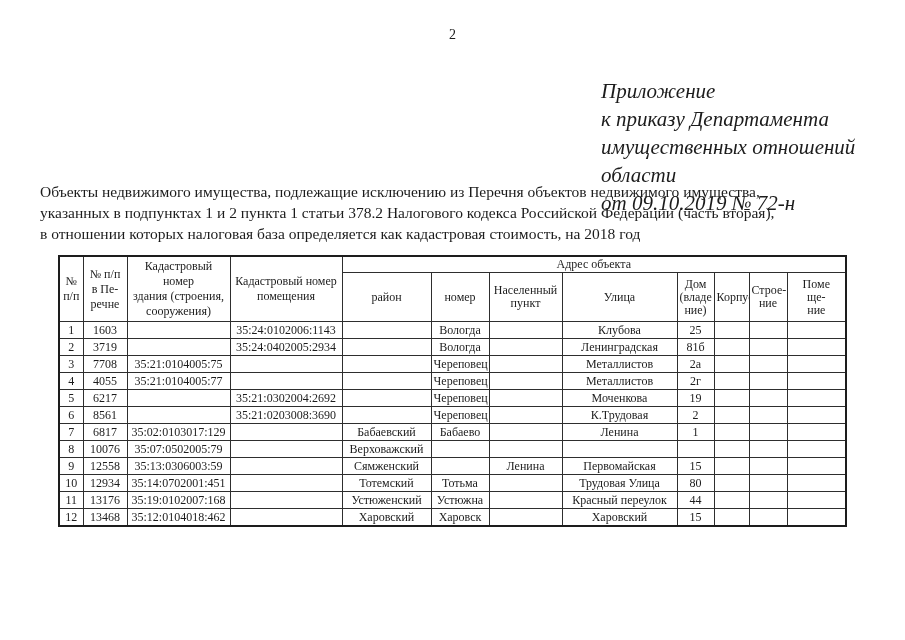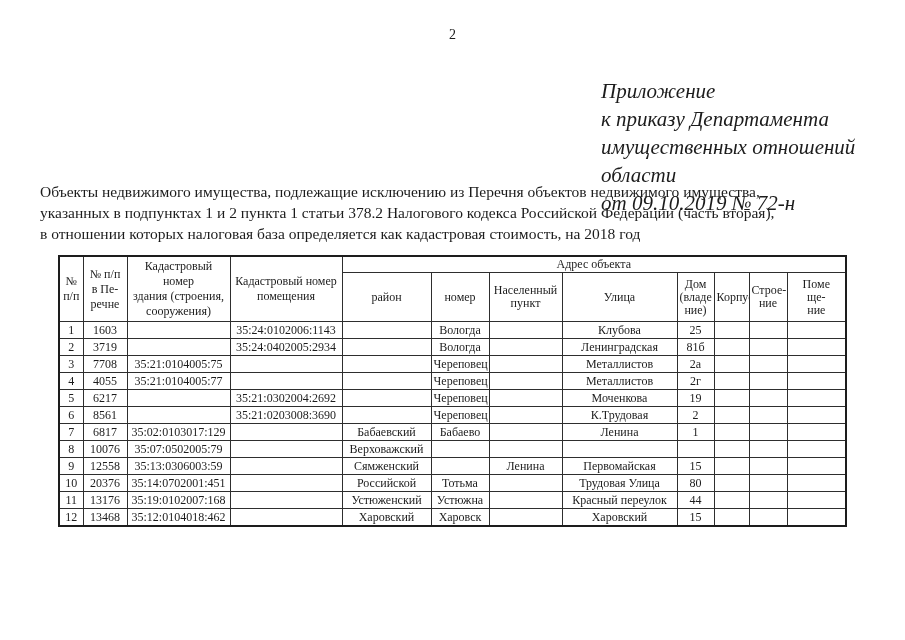--- a/index.html
+++ b/index.html
@@ -264,24 +264,24 @@
           <td></td>
           <td>Ленина</td>
           <td>Первомайская</td>
           <td>15</td>
           <td></td>
           <td></td>
           <td></td>
         </tr>
         <tr>
           <td>10</td>
-          <td>20376</td>
+          <td>12934</td>
           <td>35:14:0702001:451</td>
           <td></td>
-          <td>Российской</td>
+          <td>Тотемский</td>
           <td>Тотьма</td>
           <td></td>
           <td>Трудовая Улица</td>
           <td>80</td>
           <td></td>
           <td></td>
           <td></td>
         </tr>
         <tr>
           <td>11</td>

